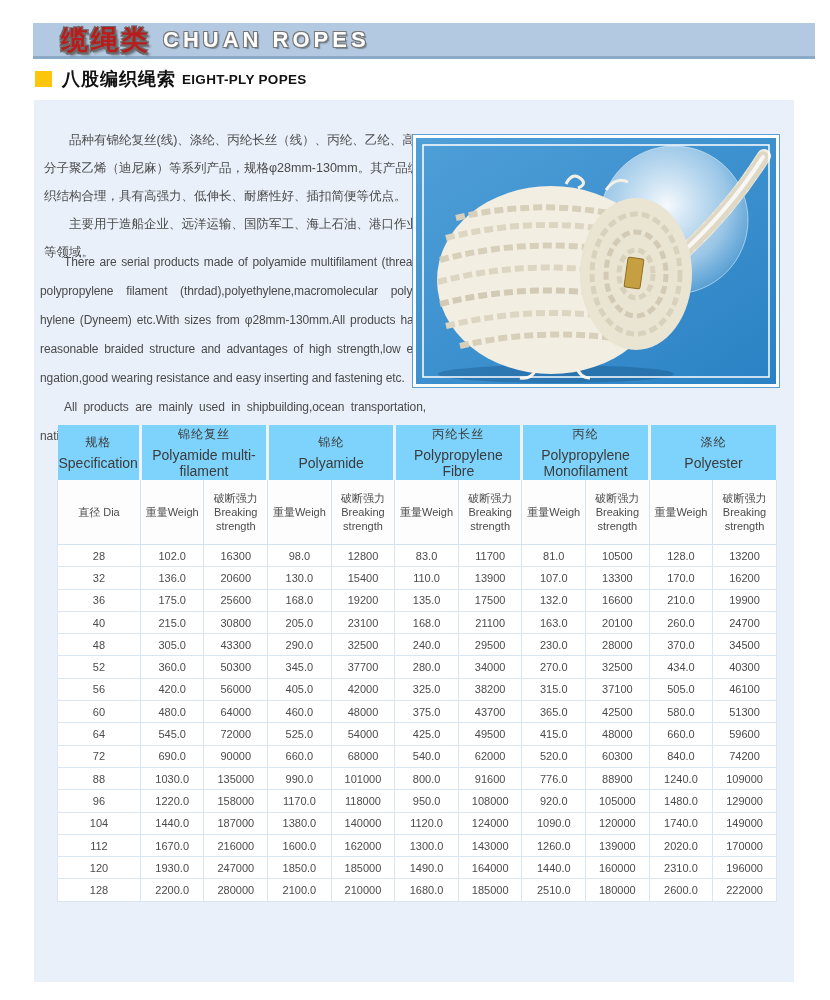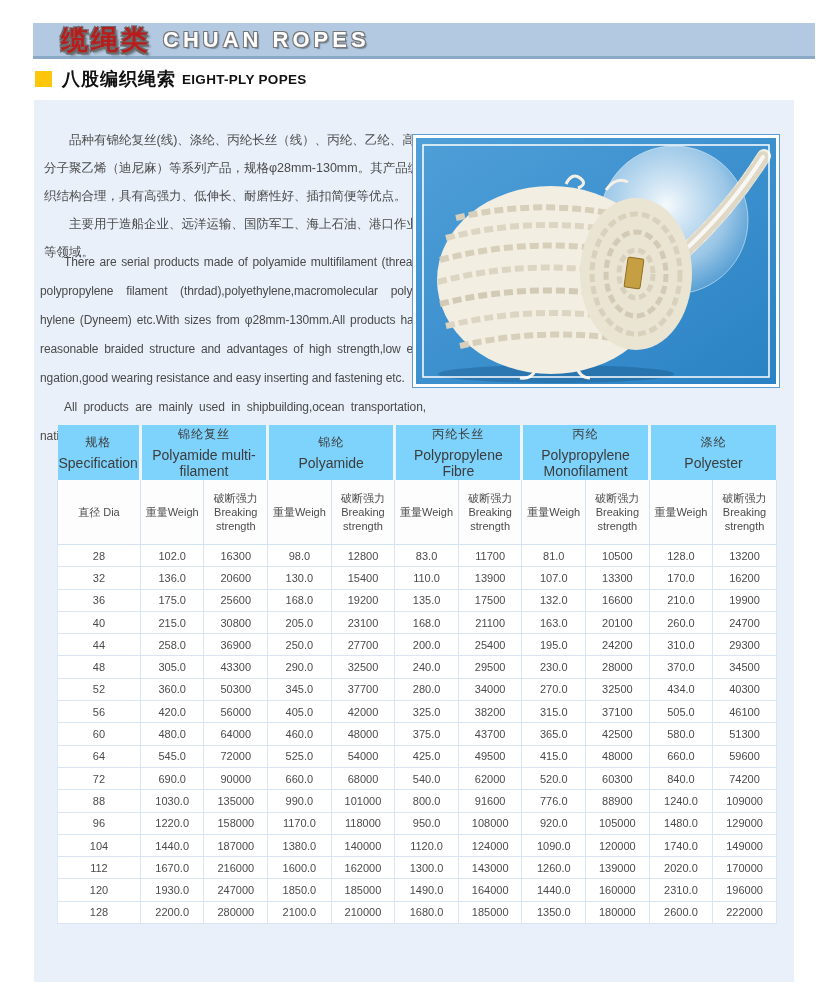--- a/index.html
+++ b/index.html
@@ -259,33 +259,20 @@
           <td>205.0</td>
           <td>23100</td>
           <td>168.0</td>
           <td>21100</td>
           <td>163.0</td>
           <td>20100</td>
           <td>260.0</td>
           <td>24700</td>
         </tr>
         <tr>
-          <td>44</td>
-          <td>258.0</td>
-          <td>36900</td>
-          <td>250.0</td>
-          <td>27700</td>
-          <td>200.0</td>
-          <td>25400</td>
-          <td>195.0</td>
-          <td>24200</td>
-          <td>310.0</td>
-          <td>29300</td>
-        </tr>
-        <tr>
           <td>48</td>
           <td>305.0</td>
           <td>43300</td>
           <td>290.0</td>
           <td>32500</td>
           <td>240.0</td>
           <td>29500</td>
           <td>230.0</td>
           <td>28000</td>
           <td>370.0</td>
@@ -422,21 +409,21 @@
           <td>196000</td>
         </tr>
         <tr>
           <td>128</td>
           <td>2200.0</td>
           <td>280000</td>
           <td>2100.0</td>
           <td>210000</td>
           <td>1680.0</td>
           <td>185000</td>
-          <td>1350.0</td>
+          <td>2510.0</td>
           <td>180000</td>
           <td>2600.0</td>
           <td>222000</td>
         </tr>
       </tbody>
   </table>
 
 </div>
 
 </body></html>

